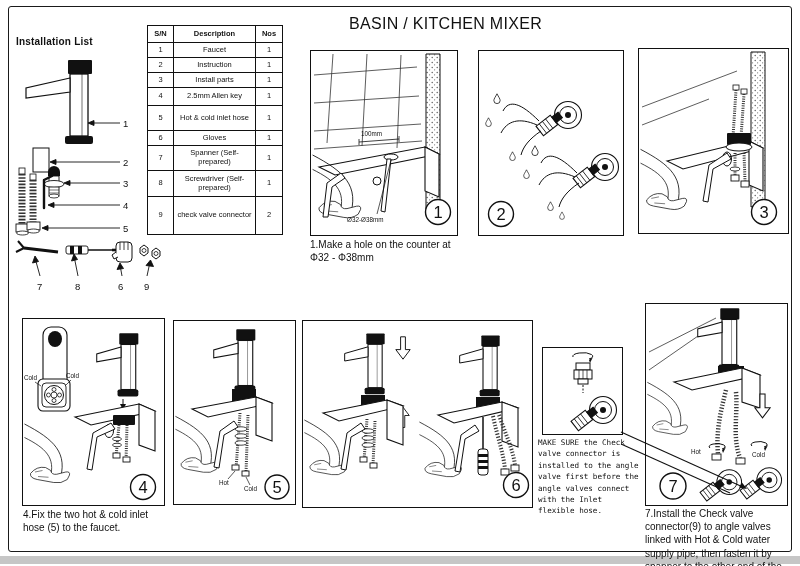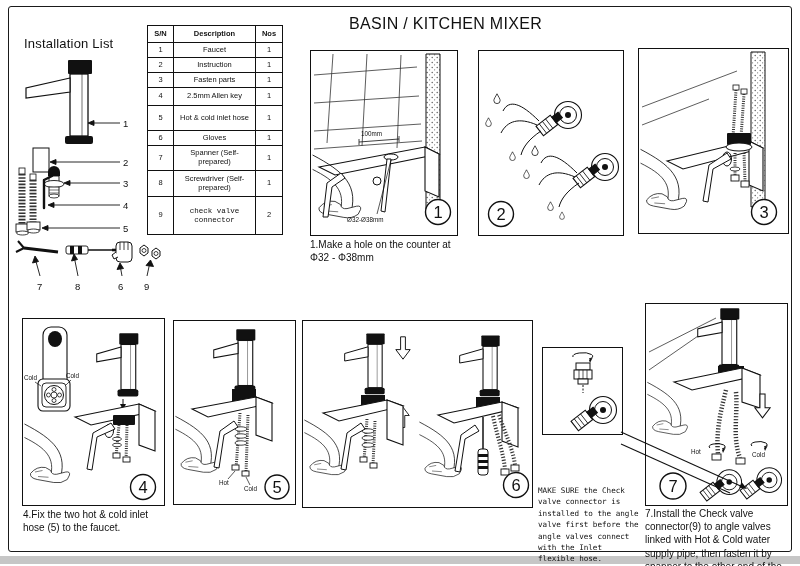--- a/index.html
+++ b/index.html
@@ -1,35 +1,35 @@
 <!DOCTYPE html>
 <html><head>
 <meta charset="utf-8">
 <style>
   html,body{margin:0;padding:0;background:#fff;}
   body{font-family:"Liberation Sans",sans-serif;color:#111;}
   #page{position:relative;width:800px;height:566px;background:#fff;overflow:hidden;}
   #sheet-border{position:absolute;left:8px;top:6px;width:782px;height:544px;border:1.6px solid #1a1a1a;border-radius:3px;}
   #bottom-shadow{position:absolute;left:0;top:556px;width:800px;height:8px;background:#c6c6c6;}
   .abs{position:absolute;}
-  #install-heading{left:24px;top:36px;font-size:13px;font-weight:400;letter-spacing:.2px;}
+  #install-heading{left:16px;top:36px;font-size:10px;font-weight:700;letter-spacing:.2px;}
   #doc-title{left:308px;top:15px;width:234px;text-align:right;font-size:16px;font-weight:normal;letter-spacing:.3px;}
   
   #parts-table{left:147px;top:25px;border-collapse:collapse;table-layout:fixed;border-radius:29px;}
   #parts-table td,#parts-table th{border:1.2px solid #111;text-align:center;vertical-align:middle;
     font-size:7.5px;line-height:1.15;padding:1px 2px;font-weight:normal;}
   #parts-table th{font-weight:bold;}
   .col-sn{width:26px;} .col-desc{width:82px;} .col-nos{width:27px;}
   tr.h17{height:17px;} tr.h15{height:15px;} tr.h18{height:18px;} tr.h25{height:25px;} tr.h26{height:26px;} tr.h38{height:38px;}
-  .mono-cell{font-family:Liberation Mono, monospace;font-size:10px;line-height:1.15;margin-top:35px;}
+  .mono-cell{font-family:Liberation Sans, sans-serif;font-size:10px;line-height:1.15;margin-top:35px;}
   .nos-big{font-size:9px;font-weight:bold;}
   
   .panel{position:absolute;border:1.3px solid #111;background:#fff;}
   .caption{position:absolute;font-size:10px;line-height:1.32;color:#111;}
-  .note-text{position:absolute;font-family:"DejaVu Sans Mono",monospace;font-size:7.6px;line-height:1.5;color:#111;margin-top:48px;}
+  .note-text{position:absolute;font-family:"DejaVu Sans Mono",monospace;font-size:7.6px;line-height:1.5;color:#111;}
   svg{display:block;}
   svg text{font-family:"Liberation Sans",sans-serif;fill:#111;}
   .lbl{font-size:6.3px;}
   .num{font-size:9.5px;}
   .circnum{font-size:16.5px;}
 </style>
 </head>
 <body>
 
 <div id="page">
@@ -185,21 +185,21 @@
           <td>Faucet</td>
           <td>1</td>
         </tr>
     <tr class="h15">
           <td>2</td>
           <td>Instruction</td>
           <td>1</td>
         </tr>
     <tr class="h15">
           <td>3</td>
-          <td>Fasten parts</td>
+          <td>Install parts</td>
           <td>1</td>
         </tr>
     <tr class="h18">
           <td>4</td>
           <td>2.5mm Allen key</td>
           <td>1</td>
         </tr>
     <tr class="h25">
           <td>5</td>
           <td>Hot &amp; cold inlet hose</td>

